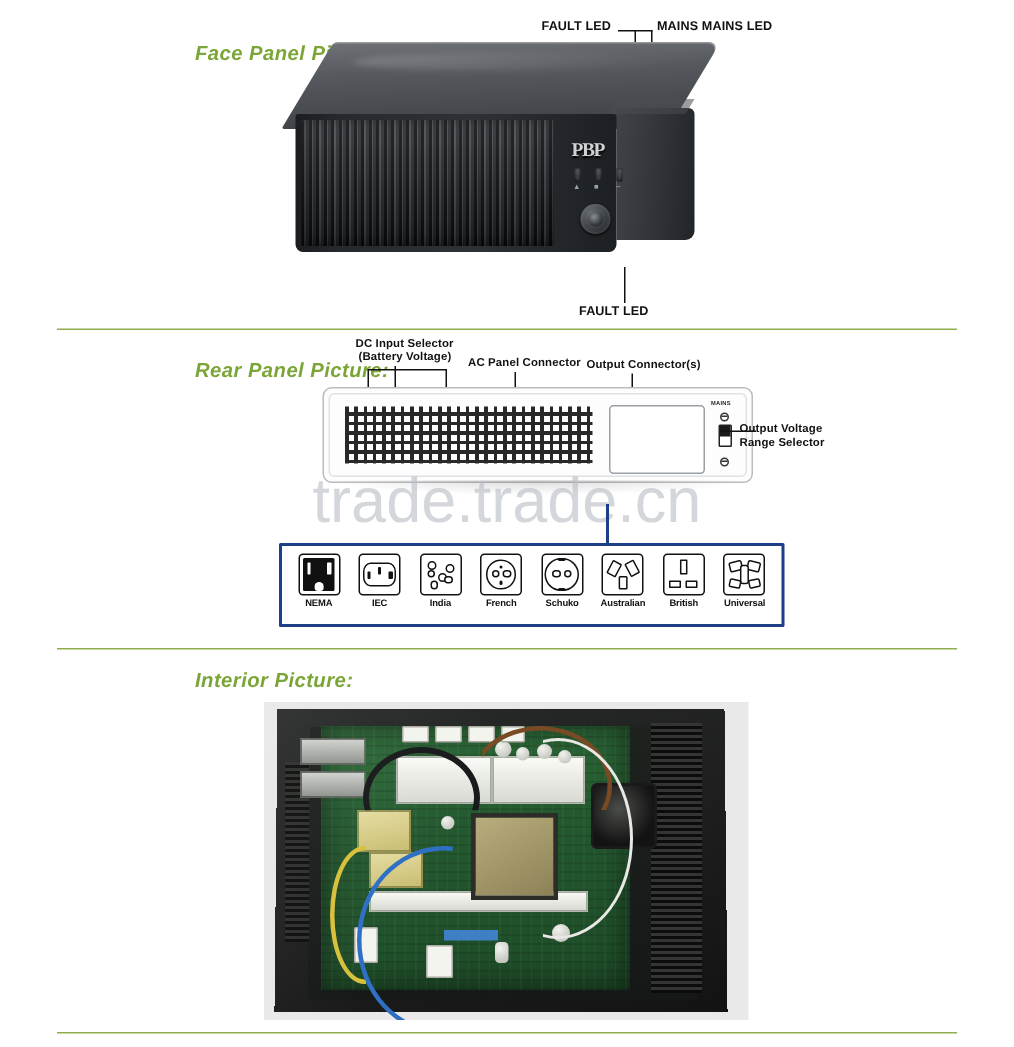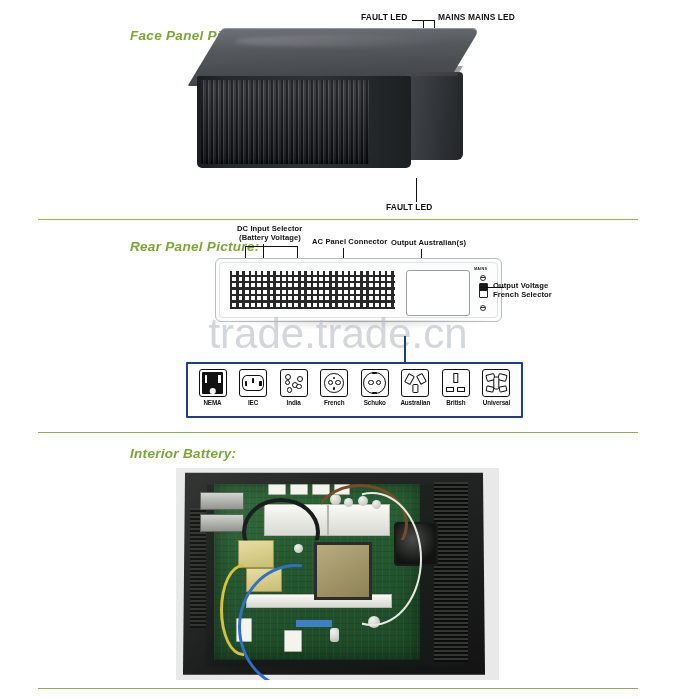--- a/index.html
+++ b/index.html
@@ -306,59 +306,69 @@
   <div class="leader h" style="left:412px;top:20px;width:12px;"></div>
   <div class="leader v" style="left:423px;top:20px;height:95px;"></div>
   <div class="leader h" style="left:424px;top:20px;width:11px;"></div>
   <div class="leader v" style="left:434px;top:20px;height:95px;"></div>
 
   <div id="face-art">
     <div class="ups-top"></div>
     <div class="ups-side"></div>
     <div class="ups-body"></div>
     <div class="fins"></div>
+    <div class="face-ctrl">
+      <div class="brand">PBP</div>
+      <div class="led" style="left:10px;top:32px;"></div>
+      <div class="led" style="left:24px;top:32px;"></div>
+      <div class="led" style="left:38px;top:32px;"></div>
+      <div class="led-sym" style="left:9px;top:43px;">▲</div>
+      <div class="led-sym" style="left:23px;top:43px;">■</div>
+      <div class="led-sym" style="left:37px;top:43px;">∽</div>
+      <div class="pwr-btn"></div>
+    </div>
   </div>
 
   <div class="leader v" style="left:416px;top:178px;height:24px;"></div>
   <div class="callout big" style="left:386px;top:202px;">FAULT LED</div>
 
   <div class="divider" style="top:219px;"></div>
 
   <div class="sec-label" style="left:130px;top:239px;">Rear Panel Picture:</div>
 
   <div class="callout" style="left:237px;top:224px;">DC Input Selector</div>
   <div class="callout" style="left:239px;top:233px;">(Battery Voltage)</div>
   <div class="leader v" style="left:263px;top:244px;height:16px;"></div>
   <div class="leader v" style="left:245px;top:246px;height:14px;"></div>
   <div class="leader v" style="left:297px;top:246px;height:14px;"></div>
   <div class="leader h" style="left:245px;top:246px;width:53px;"></div>
 
   <div class="callout" style="left:312px;top:237px;">AC Panel Connector</div>
   <div class="leader v" style="left:343px;top:248px;height:14px;"></div>
 
-  <div class="callout" style="left:391px;top:238px;">Output Australian(s)</div>
+  <div class="callout" style="left:391px;top:238px;">Output Connector(s)</div>
   <div class="leader v" style="left:421px;top:249px;height:22px;"></div>
 
   <div id="rear-art">
     <div class="rear-chassis">
       <div class="vent-grid"></div>
       <div class="outlet-box"></div>
       <div class="sel-block">
         <div class="mains-txt">MAINS</div>
         <div class="screw" style="top:8px;"></div>
         <div class="sw-switch"></div>
         <div class="screw" style="top:38px;"></div>
       </div>
     </div>
     <div class="rear-shadow"></div>
   </div>
 
   <div class="leader h" style="left:480px;top:287px;width:24px;"></div>
   <div class="callout" style="left:493px;top:281px;">Output Voltage</div>
-  <div class="callout" style="left:493px;top:290px;">French Selector</div>
+  <div class="callout" style="left:493px;top:290px;">Range Selector</div>
 
   <div id="watermark">trade.trade.cn</div>
 
   <div class="strip-stem"></div>
 
   <div id="socket-strip">
     <div class="sock-row">
 
       <div class="sock">
         <div class="sock-face">
@@ -441,21 +451,21 @@
           <div class="uni-wing" style="right:2.6px;bottom:4.5px;width:5.5px;height:4px;transform:rotate(-12deg);"></div>
         </div>
         <div class="sock-name">Universal</div>
       </div>
 
     </div>
   </div>
 
   <div class="divider" style="top:432px;"></div>
 
-  <div class="sec-label" style="left:130px;top:446px;">Interior Battery:</div>
+  <div class="sec-label" style="left:130px;top:446px;">Interior Picture:</div>
 
   <div id="interior-photo">
     <div class="case-outer">
       <div class="case-floor"></div>
     </div>
     <div class="heat-sink-l"></div>
     <div class="heat-sink-r"></div>
 
     <div class="pcb"></div>
 

